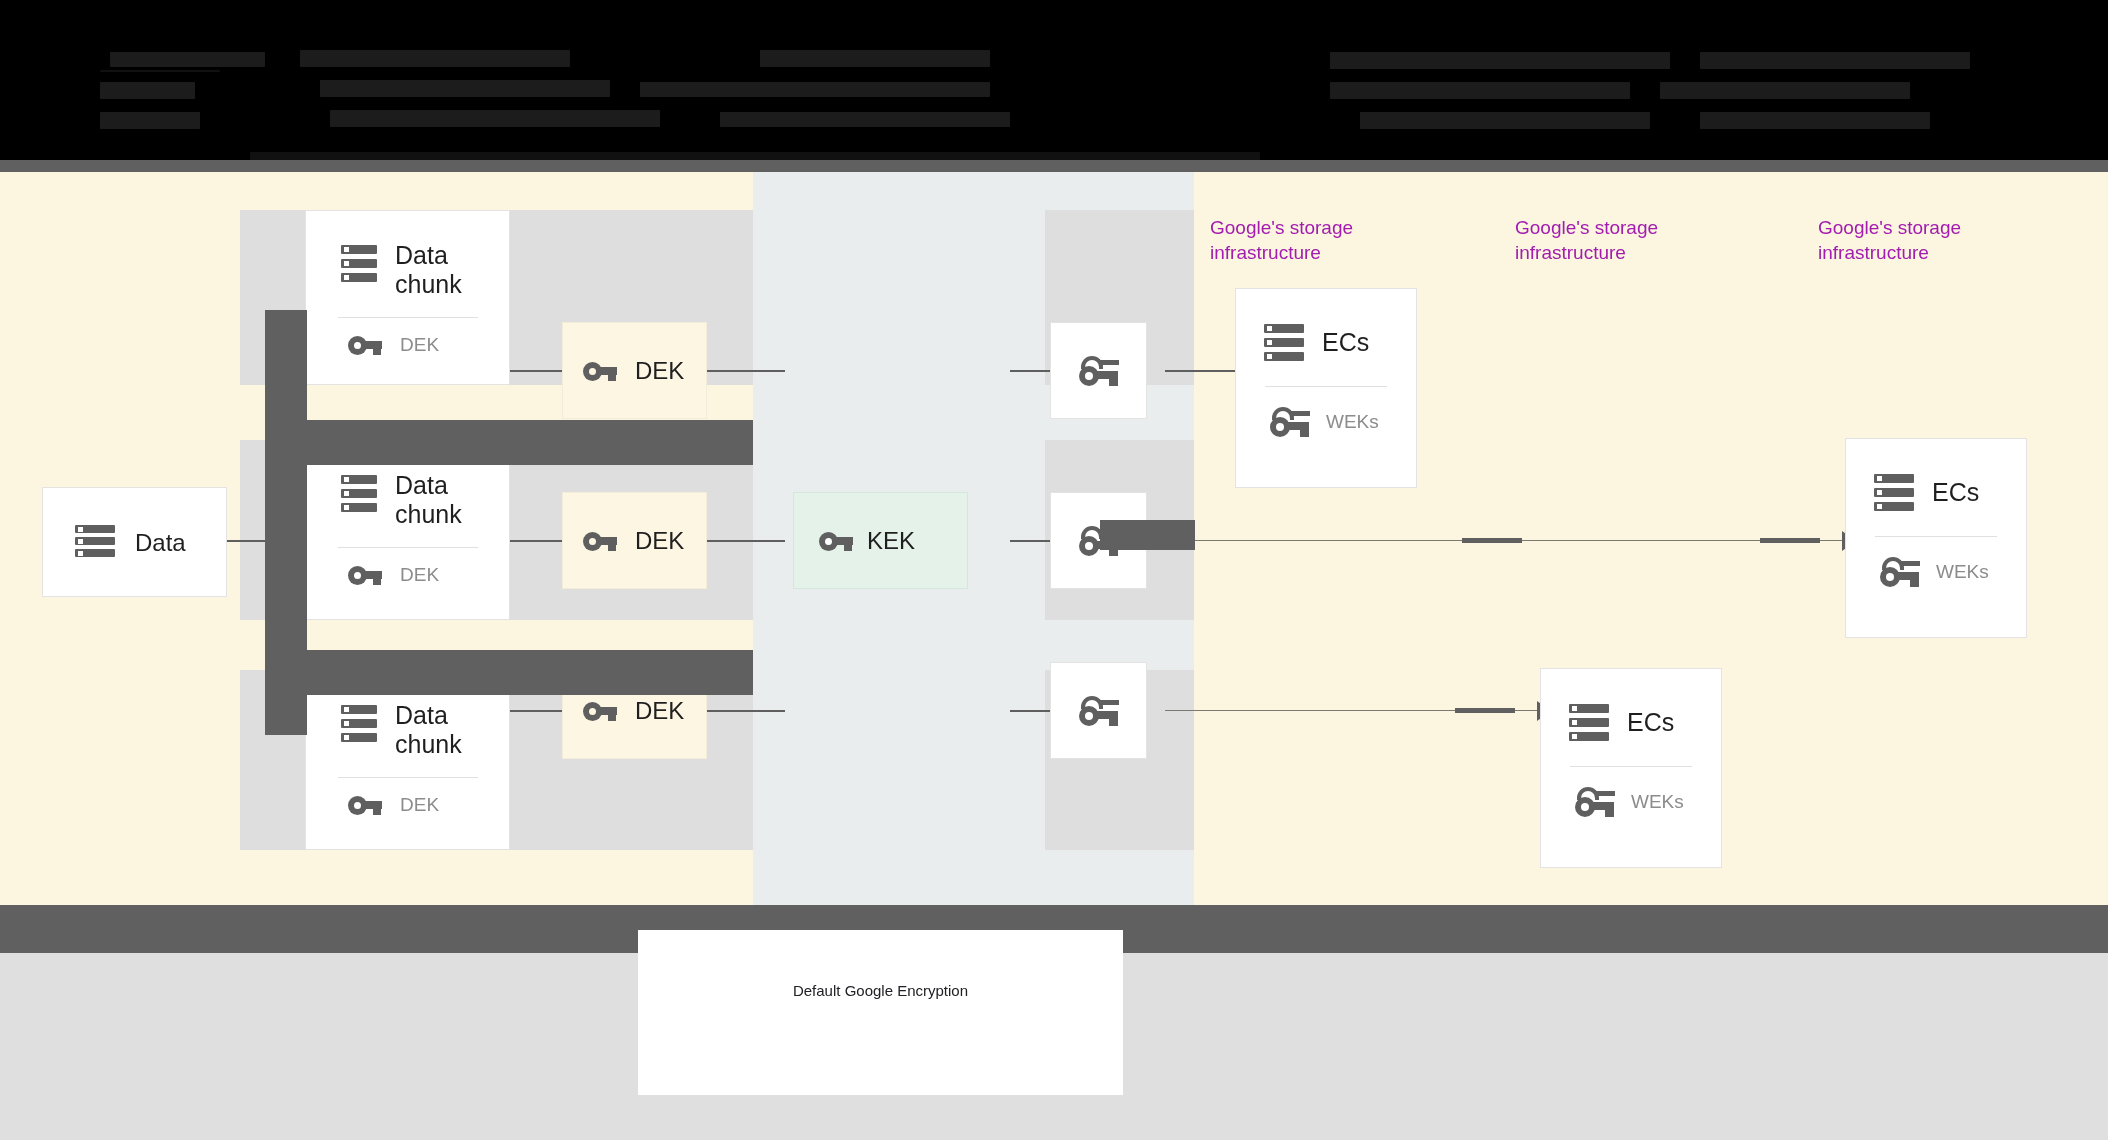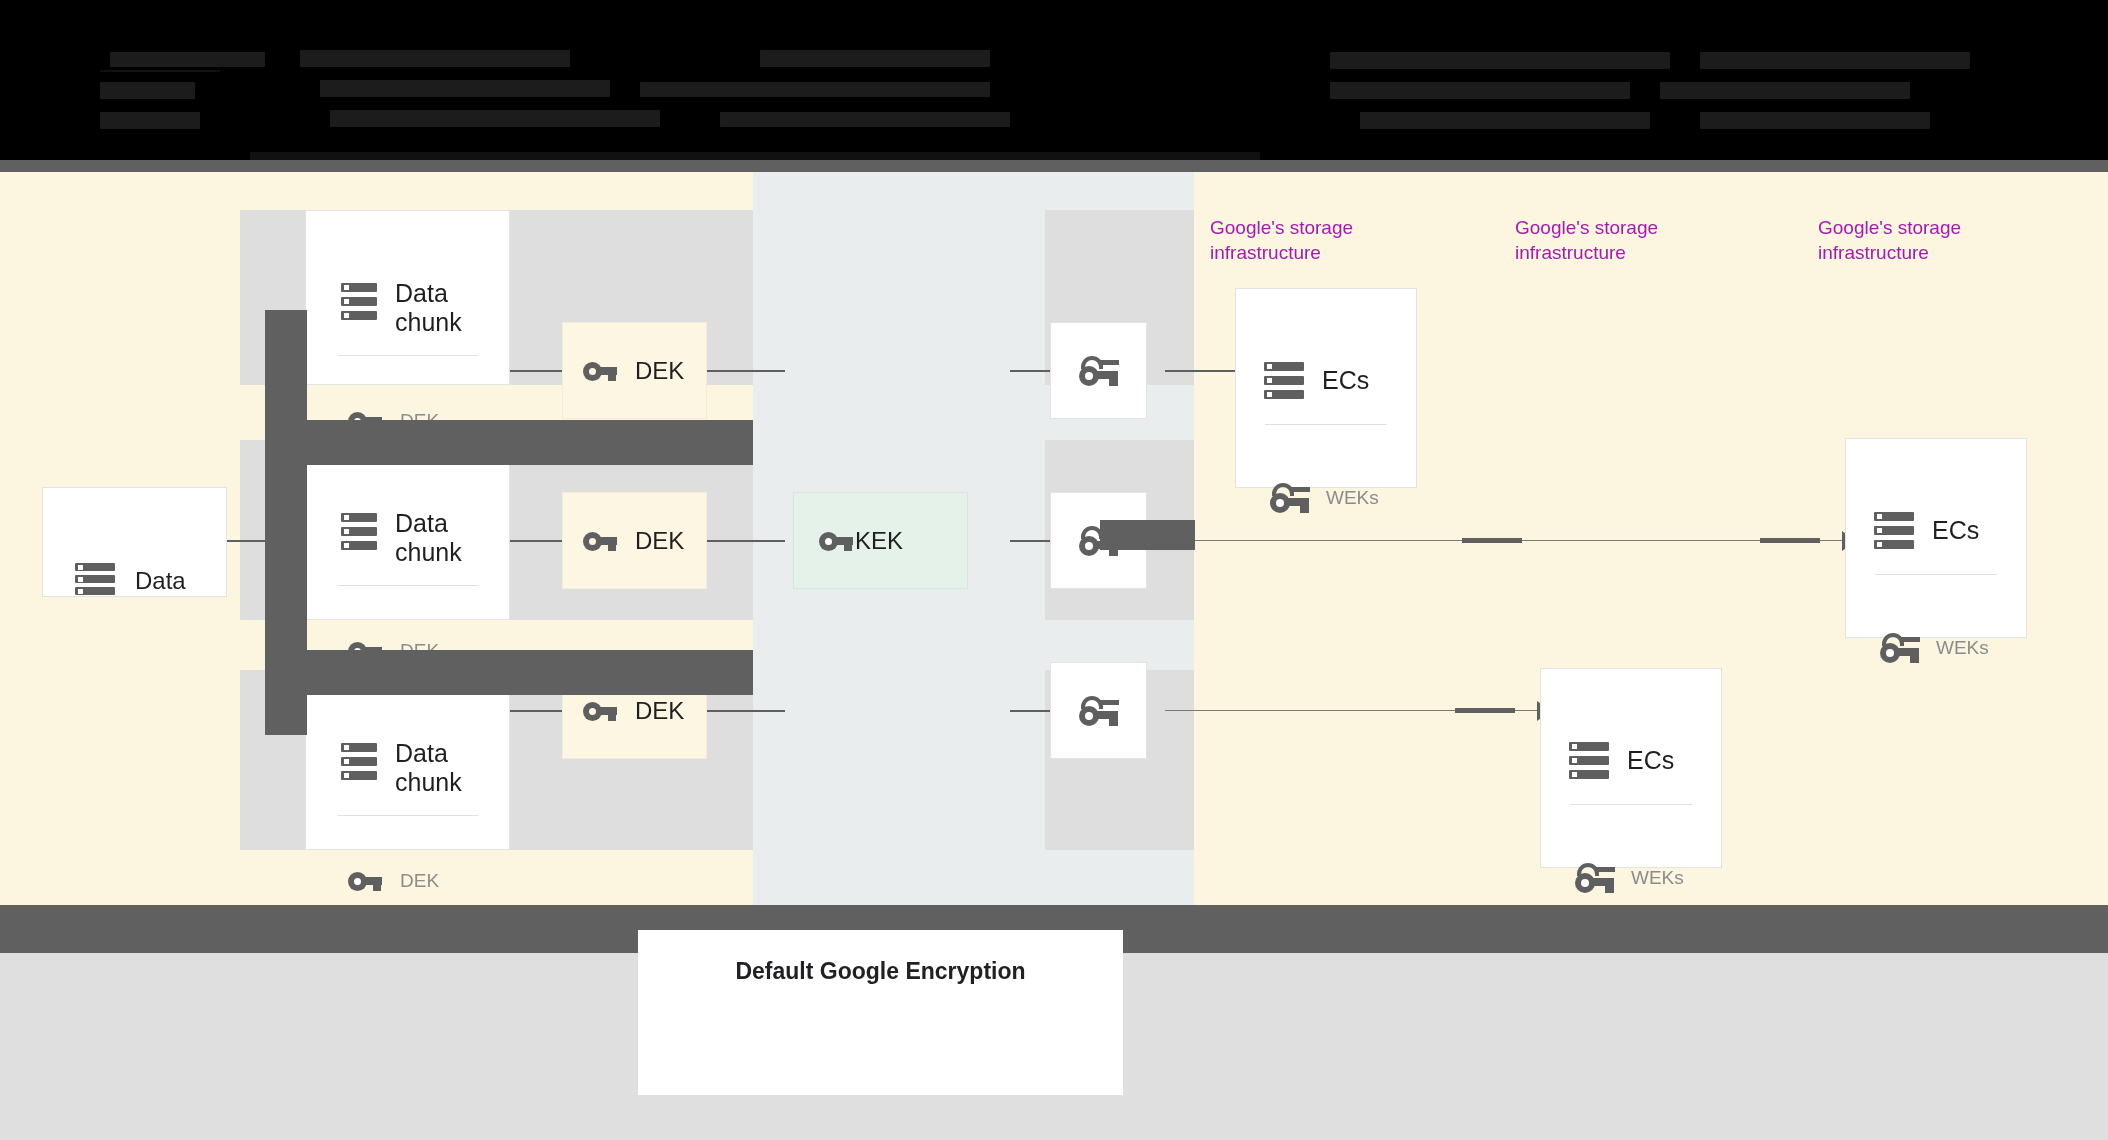--- a/index.html
+++ b/index.html
@@ -24,21 +24,21 @@
   .band-lightgrey{background:#dedede;}
 
   
   .mask{position:absolute;background:#606060;}
 
   
   .card{
     position:absolute;background:#fff;border:1px solid #e3e3e3;
     box-sizing:border-box;
   }
-  .card-row{display:flex;align-items:center;margin-top:38px;}
+  .card-row{display:flex;align-items:center;}
   .divider{height:1px;background:#e0e0e0;margin:0 auto;}
 
   
   .svr{display:inline-block;width:40px;}
   .svr i{display:block;height:9px;background:#5f5f5f;margin-bottom:5px;position:relative;border-radius:1px;}
   .svr i:last-child{margin-bottom:0;}
   .svr i:before{content:"";position:absolute;left:3px;top:2px;width:5px;height:5px;background:#fff;}
   .svr.sm i{height:8px;margin-bottom:4px;}
 
   .label-lg{font-size:25px;color:#1f1f1f;line-height:29px;}
@@ -71,21 +71,21 @@
   .conn{position:absolute;height:2px;background:#5f5f5f;}
   .arrowhead{position:absolute;width:0;height:0;}
 
   .infra-label{position:absolute;font-size:19px;color:#a21caf;line-height:25px;}
 
   
   .caption{
     position:absolute;background:#fff;box-sizing:border-box;
     text-align:center;padding-top:28px;
   }
-  .caption .t1{font-size:23px;font-weight:bold;color:#202124;}
+  .caption .t1{font-size:15px;font-weight:normal;color:#202124;margin-top:24px;}
   .caption .t2{font-size:23px;color:#202124;margin-top:28px;line-height:32px;}
   .caption .t2 b{font-weight:bold;}
 </style>
 </head>
 <body>
 
 <div class="topbar">
   <div class="redact-line" style="left:110px;top:52px;width:155px;height:15px;"></div>
   <div class="redact-line" style="left:300px;top:50px;width:270px;height:17px;"></div>
   <div class="redact-line c" style="left:100px;top:70px;width:120px;height:2px;"></div>
@@ -236,21 +236,21 @@
       </span>
     <span class="label-mid" style="margin-left:18px;">DEK</span>
   </div>
 
   <div class="kekbox" style="left:793px;top:332px;width:175px;height:97px;padding-left:25px;">
     <span class="keyico">
         <span class="ring"></span>
         <span class="shaft"></span>
         <span class="tooth"></span>
       </span>
-    <span class="label-mid" style="margin-left:2px;">KEK</span>
+    <span class="label-mid" style="margin-left:14px;">KEK</span>
   </div>
 
   <div class="wkbox" style="left:1050px;top:162px;width:97px;height:97px;">
     <span class="wkey">
         <span class="arc"></span>
         <span class="bar"></span>
         <span class="ring"></span>
         <span class="shaft"></span>
         <span class="tooth"></span>
       </span>

